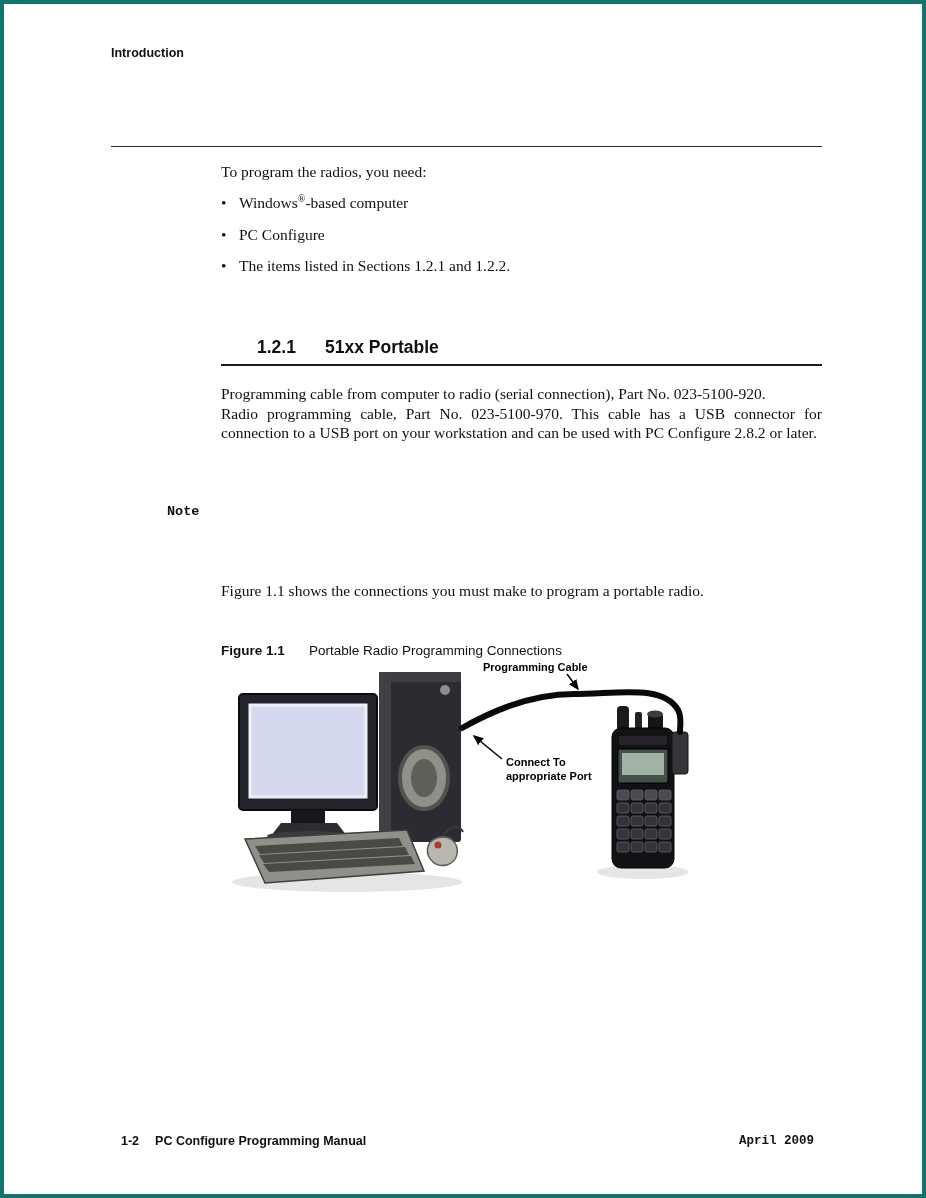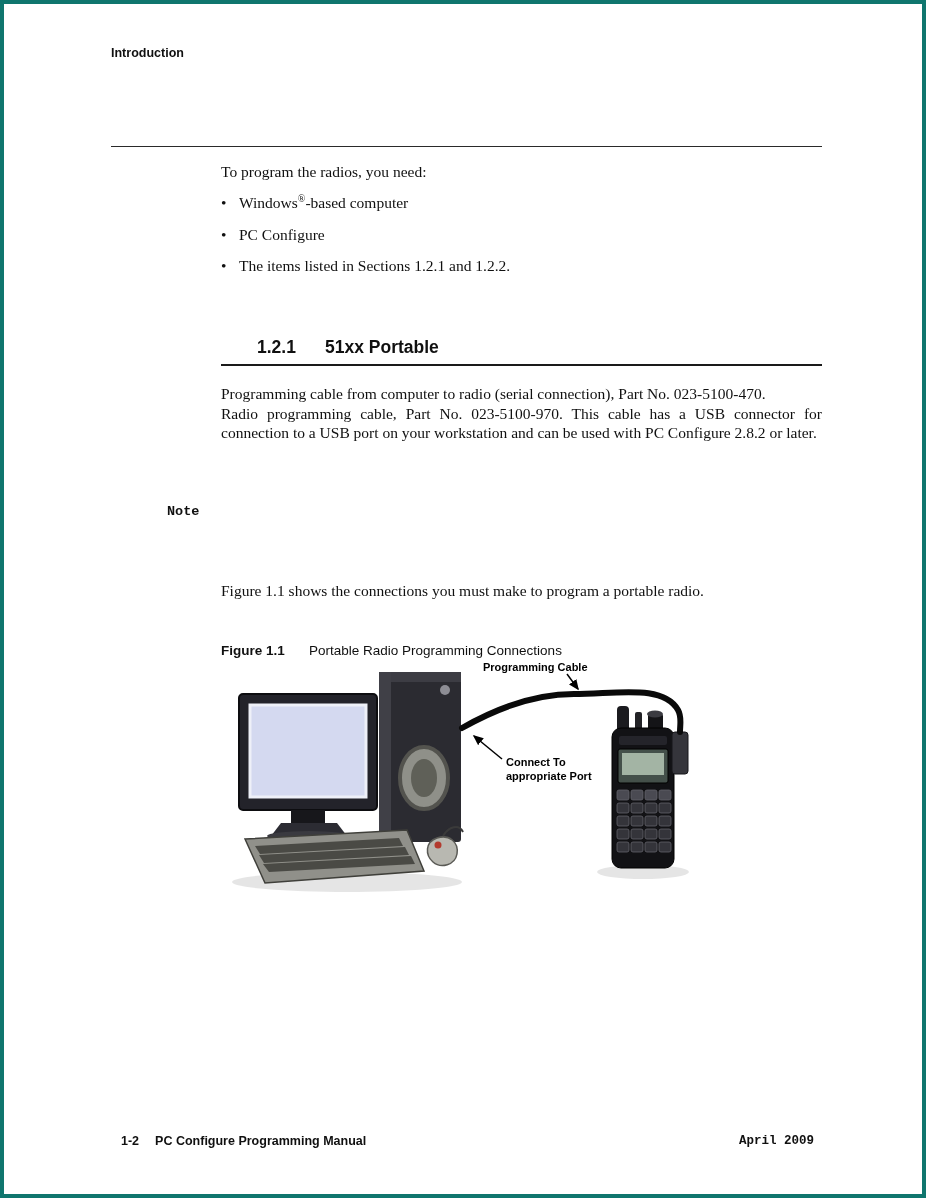--- a/index.html
+++ b/index.html
@@ -129,21 +129,21 @@
       <span class="btext">The items listed in Sections 1.2.1 and 1.2.2.</span>
     </div>
   </div>
 
   <div class="subsection-head">
     <span class="sub-num">1.2.1</span><span class="sub-title">51xx Portable</span>
   </div>
   <div class="rule-thick"></div>
 
   <div class="para1">
-    <div class="hard-line">Programming cable from computer to radio (serial connection), Part No. 023-5100-470.</div>
+    <div class="hard-line">Programming cable from computer to radio (serial connection), Part No. 023-5100-920.</div>
     <div class="flow">Radio programming cable, Part No. 023-5100-970. This cable has a USB connector for connection to a USB port on your workstation and can be used with PC Configure 2.8.2 or later.</div>
   </div>
 
   <div class="note-label">Note</div>
 
   <p class="para2">Figure 1.1 shows the connections you must make to program a portable radio.</p>
 
   <div class="fig-caption">
     <span class="cap-label">Figure 1.1</span><span class="cap-text">Portable Radio Programming Connections</span>
   </div>

